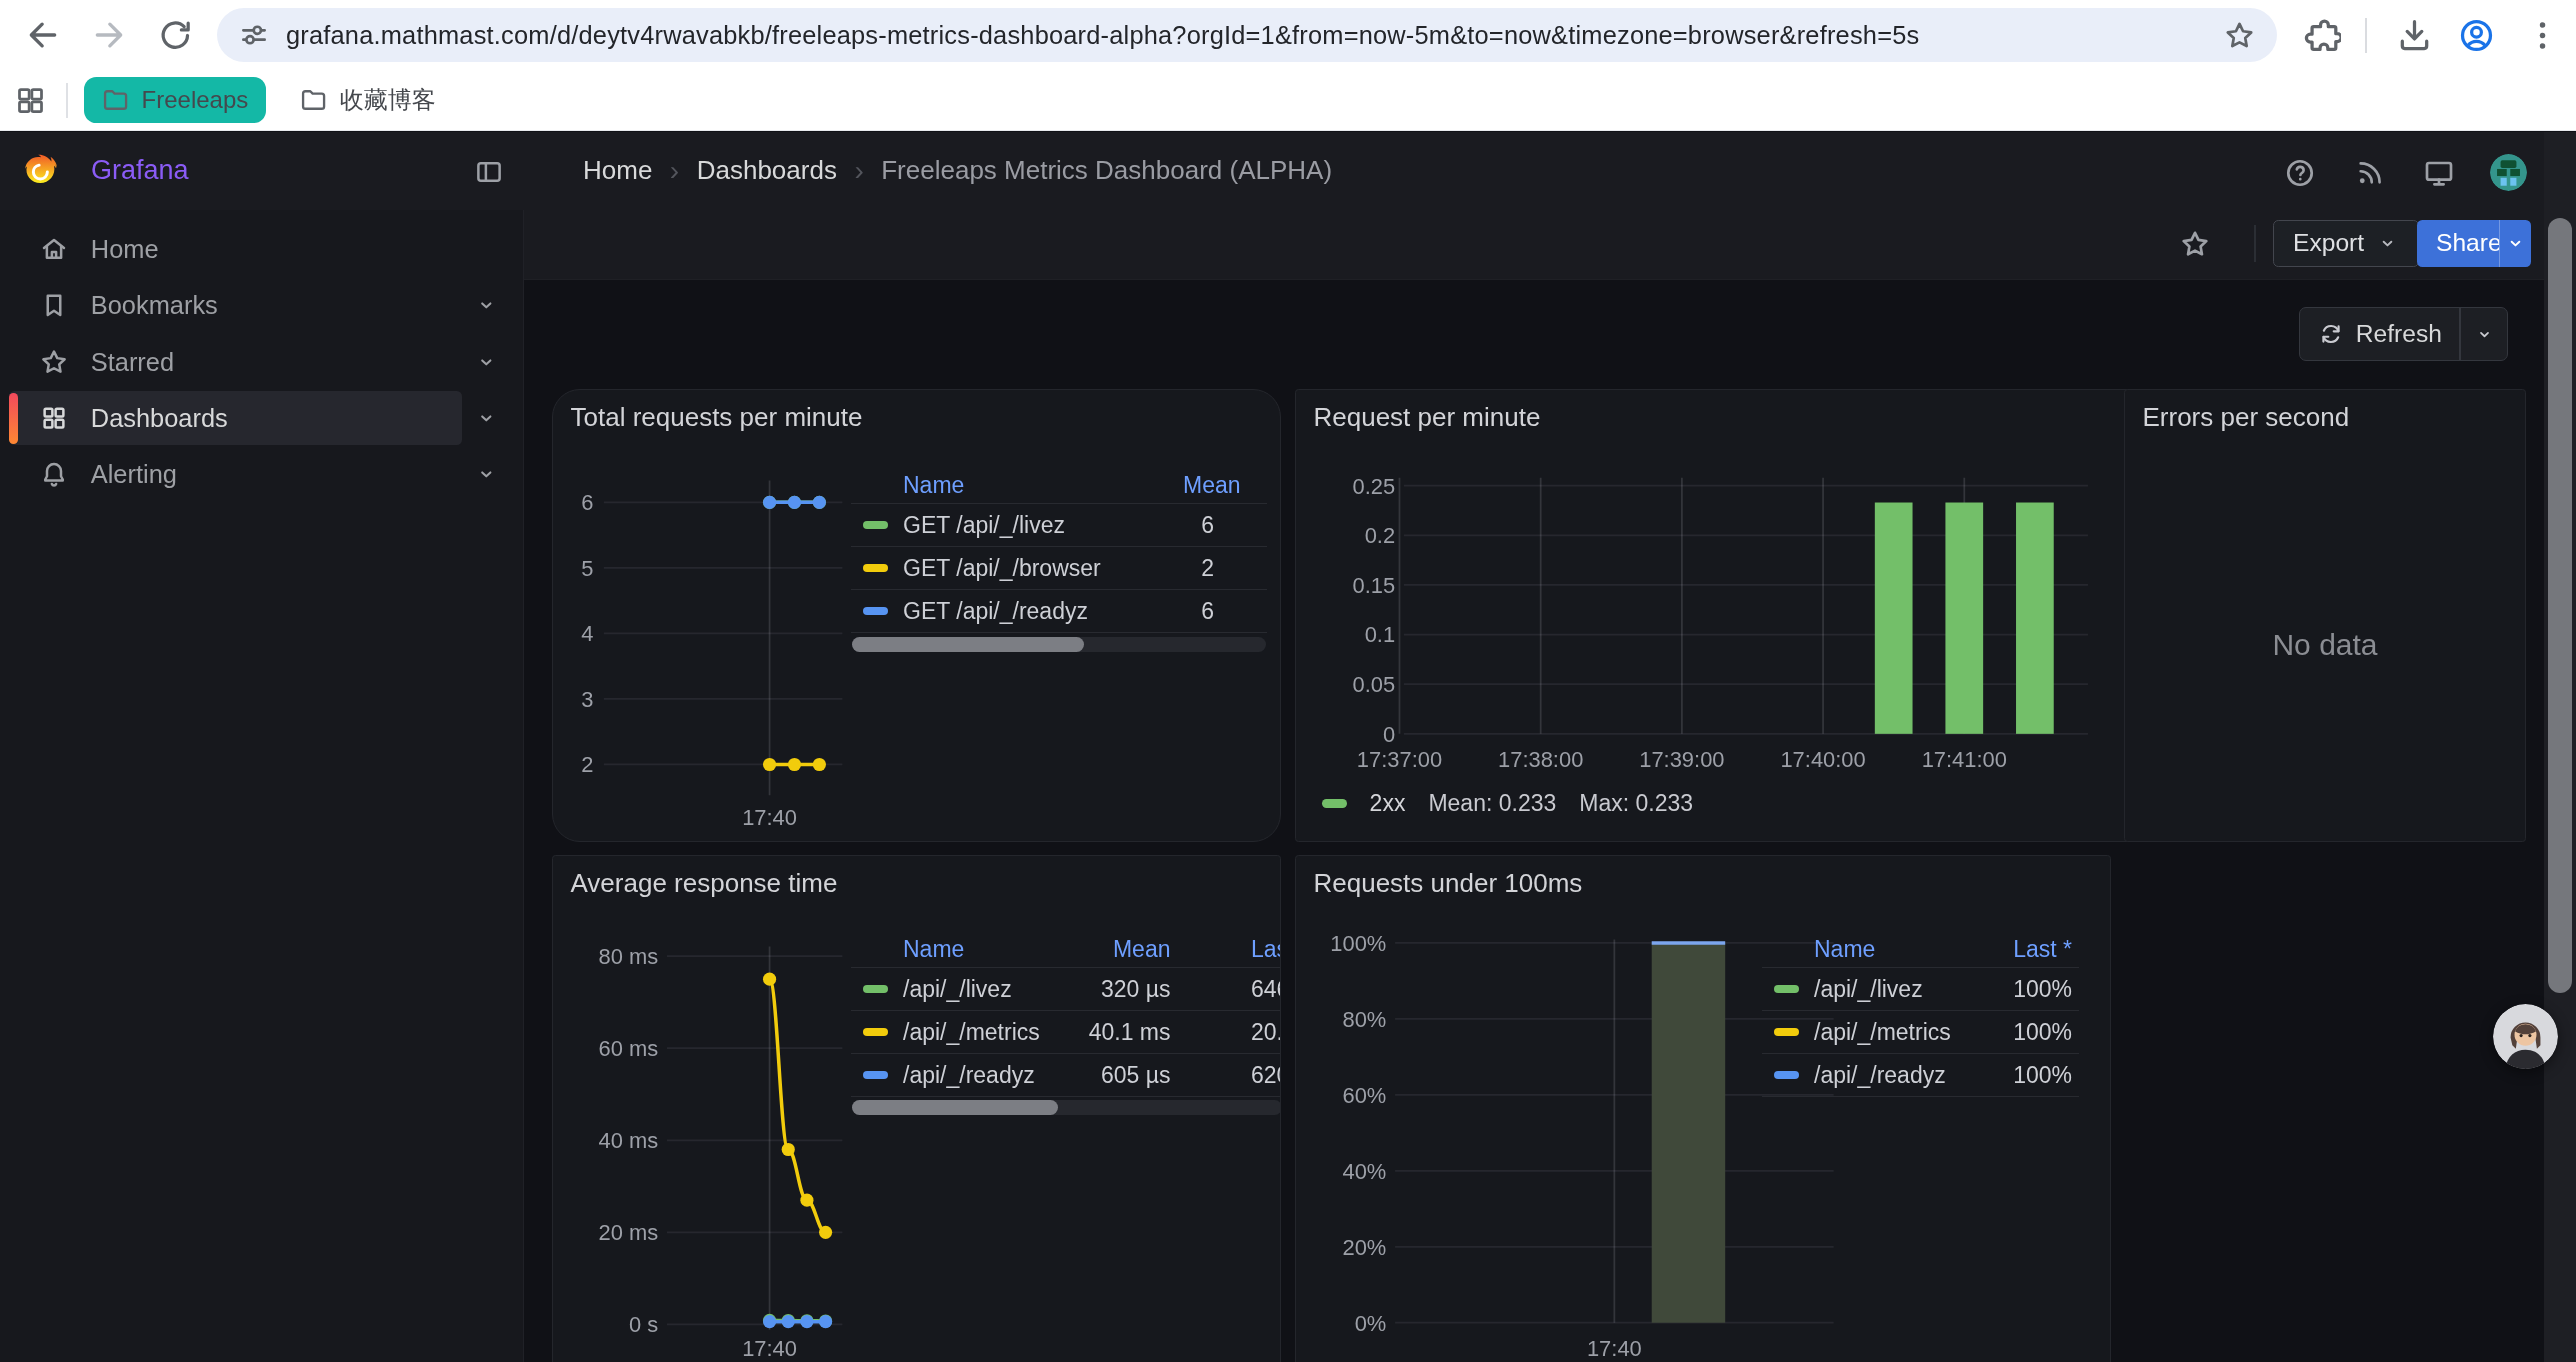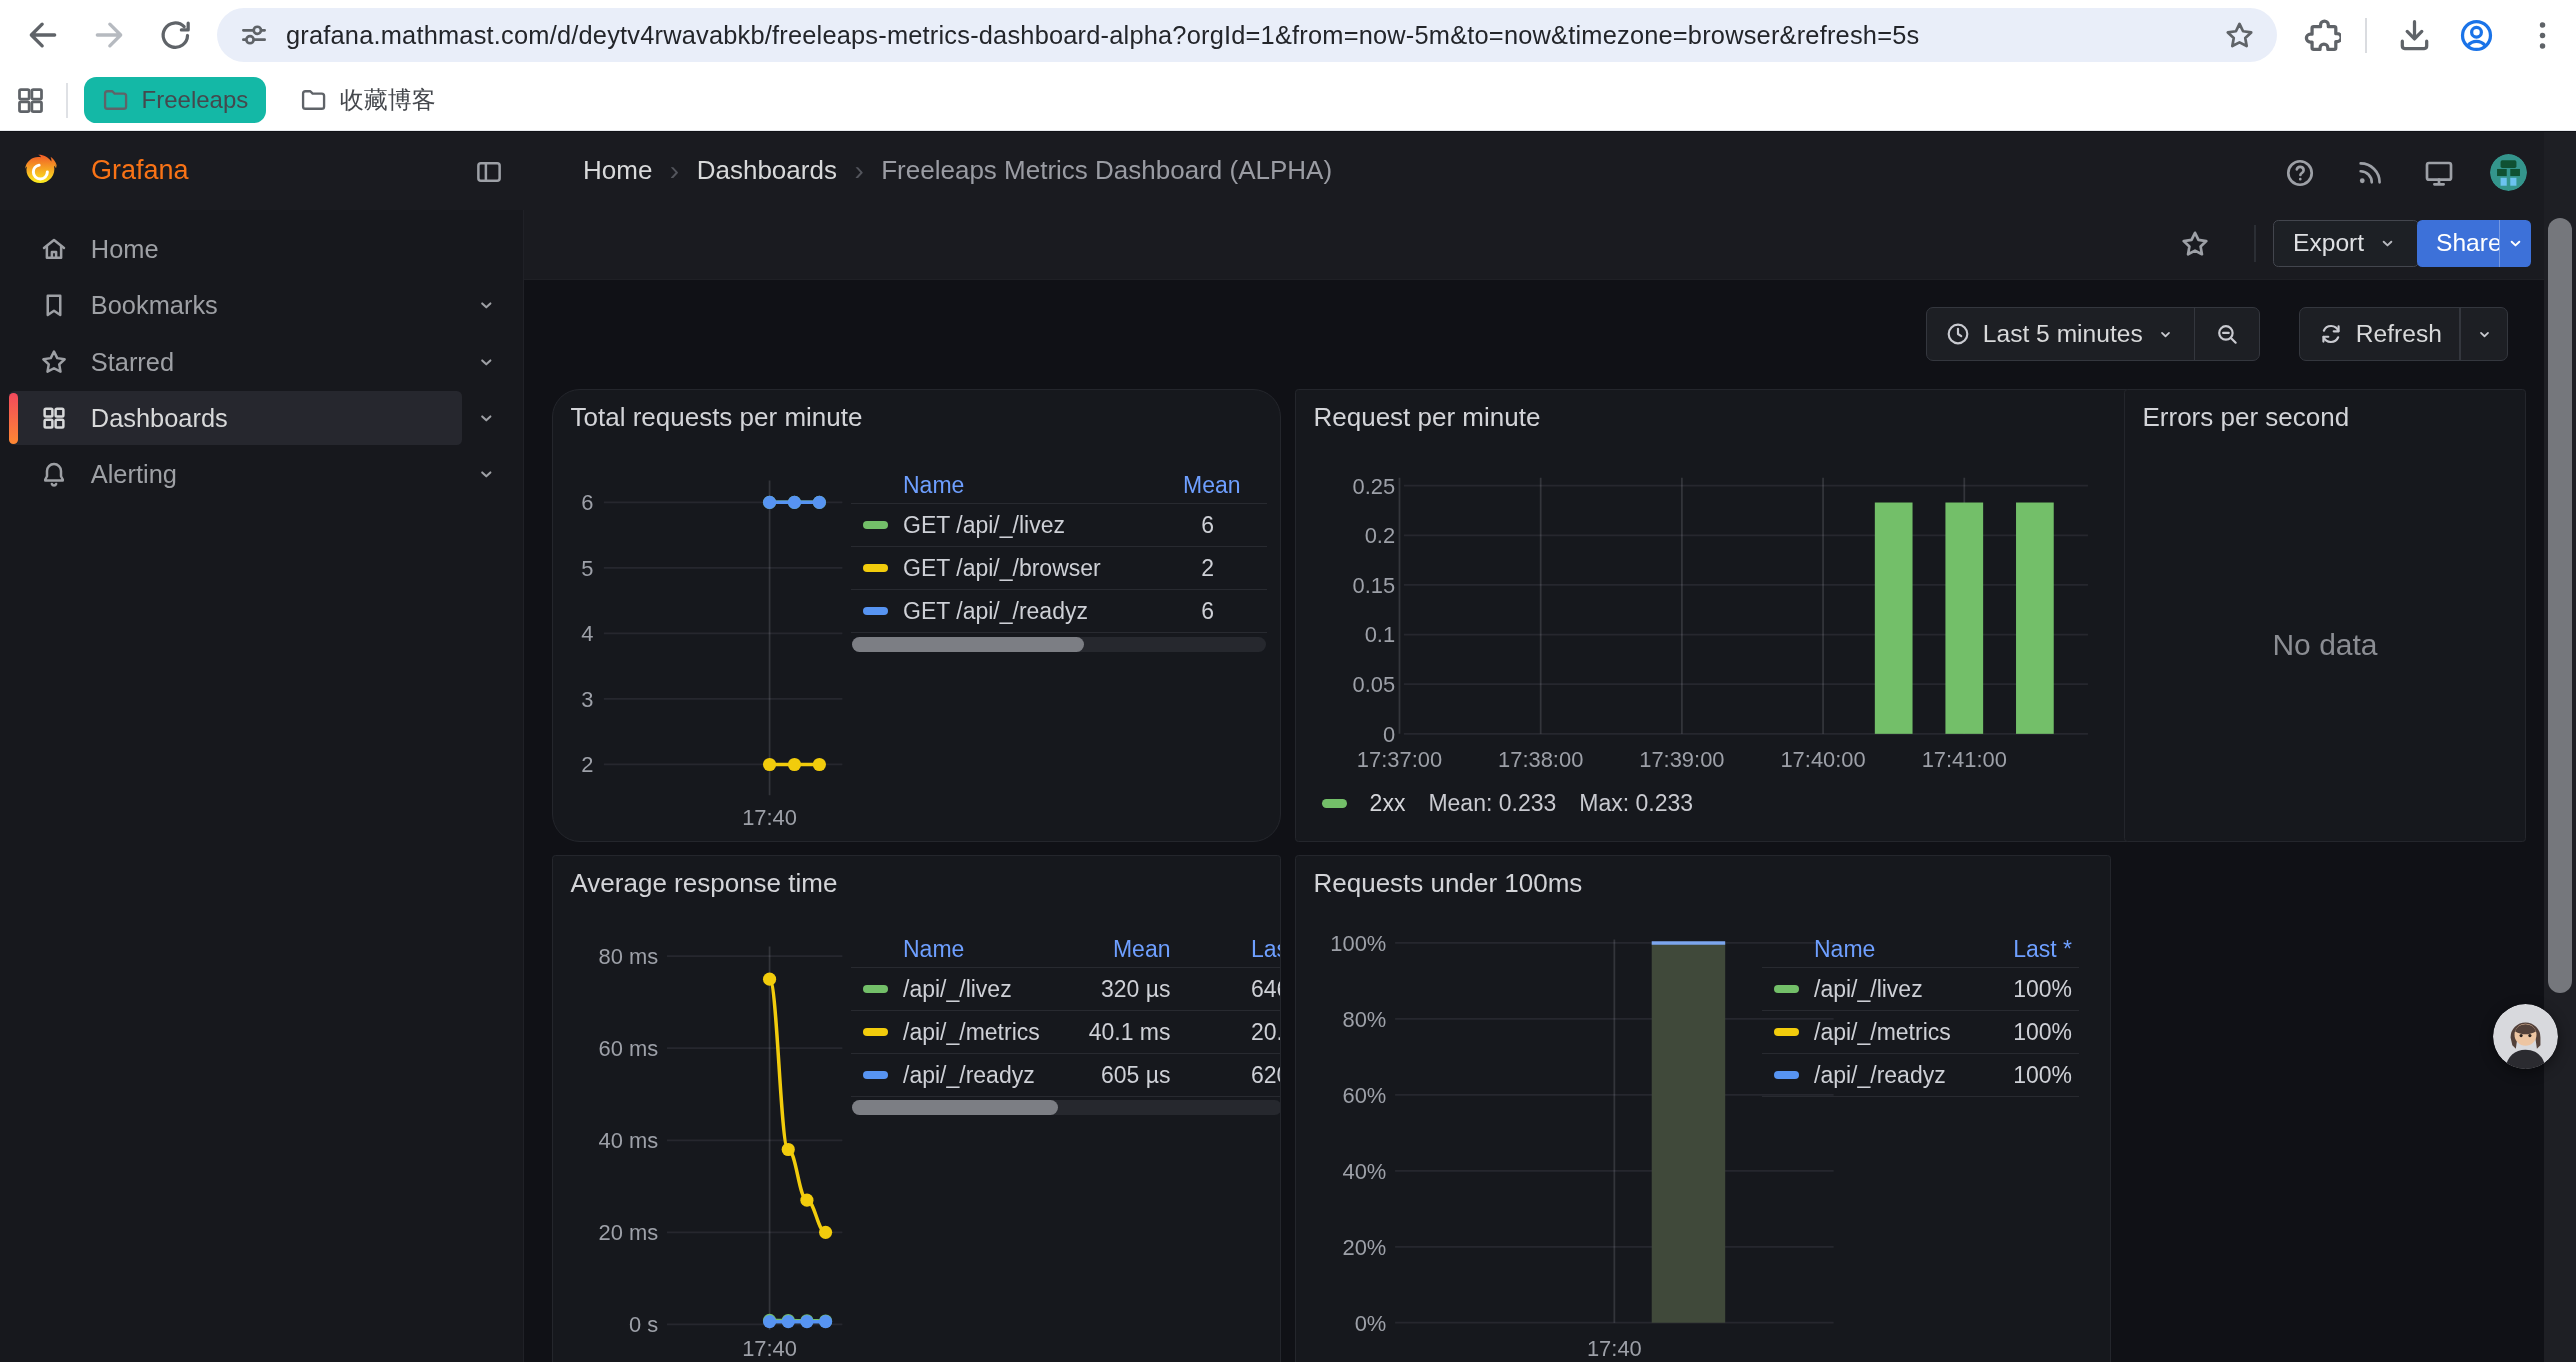--- a/index.html
+++ b/index.html
@@ -20,21 +20,21 @@
              border-bottom:1.8px solid #e8eaed;display:flex;align-items:center;padding-left:14px;box-sizing:border-box;}
   .bdiv{width:1.8px;height:35px;background:#dfe1e5;margin:0 16px 0 19px;}
   .chip{display:flex;align-items:center;gap:12.3px;height:46px;padding:0 17.5px;border-radius:12.3px;
         font-size:24px;color:#45484d;}
   .chip.bg{background:#14b8a6;}
   .chip .icn{width:28px;height:28px;color:#5f6368;}
 
   
   .topnav{position:absolute;left:0;top:132px;width:2576px;height:79px;background:#1a1b20;border-bottom:1.8px solid #25262c;box-sizing:border-box;}
   .brand{position:absolute;left:91px;top:0;height:77px;display:flex;align-items:center;
-         font-size:27px;font-weight:500;color:#f97316;}
+         font-size:27px;font-weight:500;color:#8b5cf6;}
   .crumbs{position:absolute;left:583px;top:0;height:77px;display:flex;align-items:center;gap:17.5px;font-size:26px;}
   .crumb{color:#d8d9da;}
   .crumb.muted{color:#9a9ca3;}
   .csep{color:#53555c;font-size:28px;}
   .searchbox{position:absolute;left:1576px;top:10.5px;width:480px;height:58px;background:#0c0d11;
              border:1.8px solid #2e3138;border-radius:7px;display:flex;align-items:center;padding:0 16px;gap:12.3px;box-sizing:border-box;}
   .searchbox input{flex:1;background:transparent;border:none;outline:none;font-size:25.4px;color:#c8c9cd;
                    font-family:"Liberation Sans",sans-serif;min-width:0;}
   .searchbox input::placeholder{color:#6d717a;}
   .kbd{display:flex;align-items:center;gap:8.8px;color:#7a7e87;font-size:23px;}
@@ -288,39 +288,20 @@
     <div class="btn btn-blue" style="left:1893px;top:9.6px;padding:0 19px;border-radius:5.3px 0 0 5.3px">
       <span>Share</span>
     </div>
     <div class="btn btn-blue" style="left:1975px;top:9.6px;width:32px;justify-content:center;border-left:1.8px solid rgba(255,255,255,.28);border-radius:0 5.3px 5.3px 0">
       <span class="icn"><svg viewBox="0 0 24 24">
             <path d="M8 10.2 12 14l4-3.8"></path>
           </svg></span>
     </div>
   </div>
 
-  <div class="tgroup" style="left:1926px">
-    <div class="tseg">
-      <span class="icn"><svg viewBox="0 0 24 24">
-            <circle cx="12" cy="12" r="8.6"></circle>
-            <path d="M12 7.2V12l3 2"></path>
-          </svg></span>
-      <span>Last 5 minutes</span>
-      <span class="icn chev"><svg viewBox="0 0 24 24">
-            <path d="M8 10.2 12 14l4-3.8"></path>
-          </svg></span>
-    </div>
-    <div class="tsep"></div>
-    <div class="tseg" style="padding:0 19px">
-      <span class="icn"><svg viewBox="0 0 24 24">
-            <circle cx="11" cy="11" r="6.2"></circle>
-            <path d="M15.6 15.6 20 20M8.4 11h5.2"></path>
-          </svg></span>
-    </div>
-  </div>
   <div class="tgroup" style="left:2299px">
     <div class="tseg">
       <span class="icn"><svg viewBox="0 0 24 24">
             <path d="M19 5v4.5h-4.5"></path>
             <path d="M18.8 9.3A7.2 7.2 0 0 0 5.4 9"></path>
             <path d="M5 19v-4.5h4.5"></path>
             <path d="M5.2 14.7a7.2 7.2 0 0 0 13.4.3"></path>
           </svg></span>
       <span>Refresh</span>
     </div>

